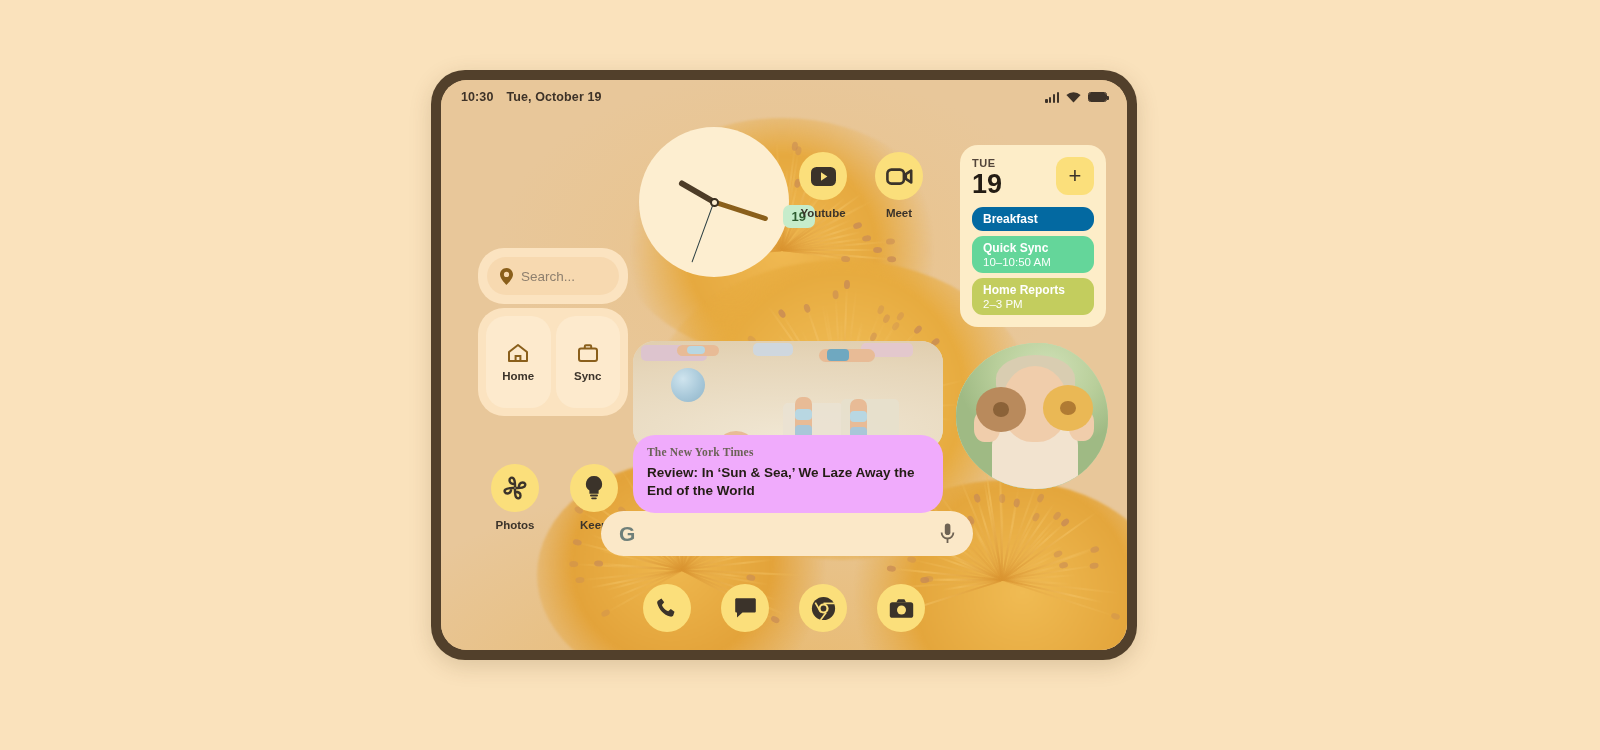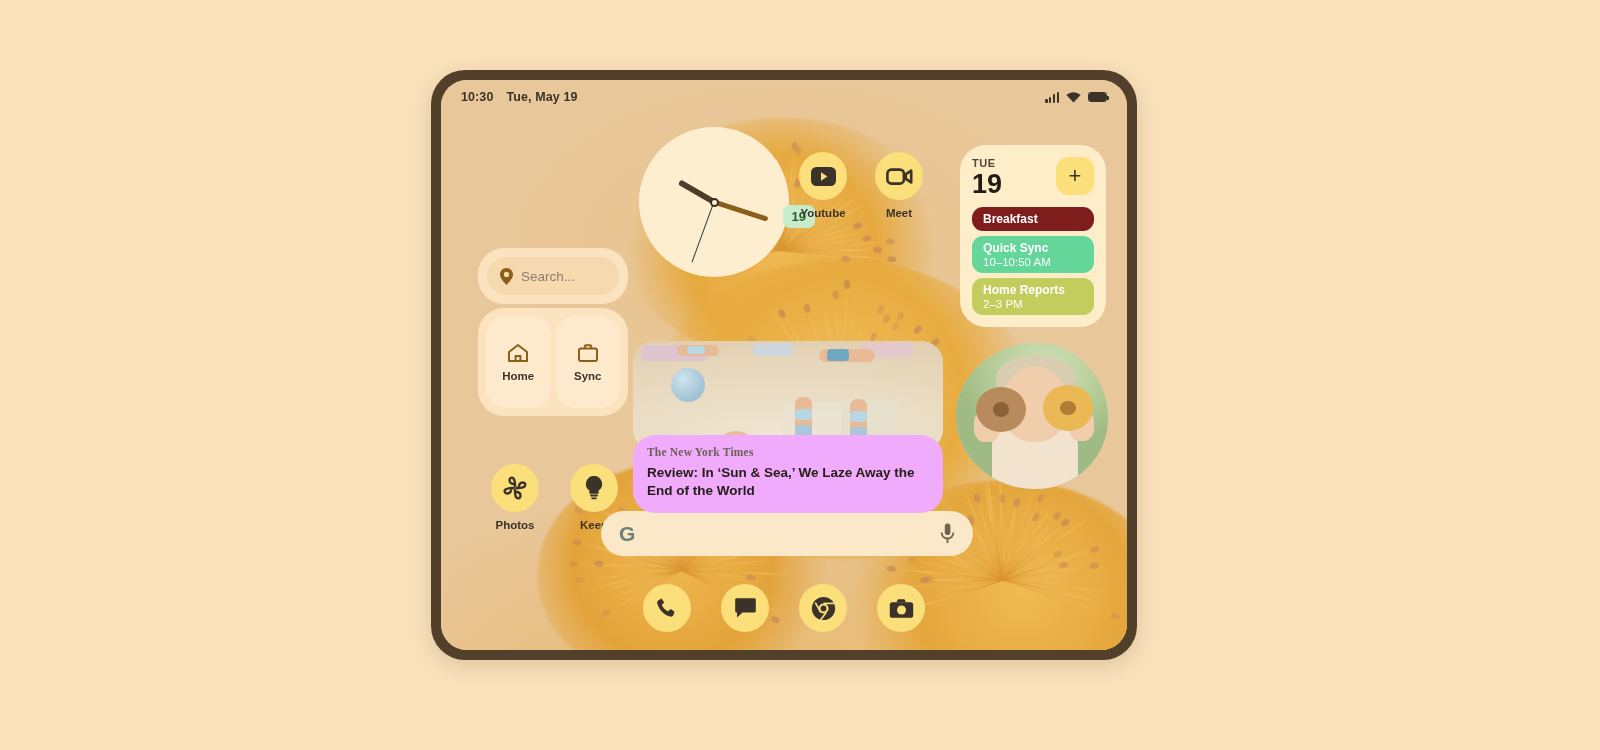--- a/index.html
+++ b/index.html
@@ -137,21 +137,21 @@
   }
   .maps-search .ph { color: #8d7f6e; font-size: 13.5px; }
   .maps-tiles { margin-top: 4px; background: #fbe3c0; border-radius: 26px; padding: 8px; display: flex; gap: 5px; }
   .maps-tile {
     flex: 1; height: 92px; background: #fdeacd; border-radius: 20px;
     display: flex; flex-direction: column; align-items: center; justify-content: center; gap: 7px;
   }
   .maps-tile .label { font-size: 11.5px; font-weight: 700; color: #3b332a; }
 
   
-  #calendar-widget { right: 21px; top: 65px; width: 146px; background: #fdedc8; border-radius: 26px; padding: 12px; }
+  #calendar-widget { right: 21px; top: 65px; width: 146px; background: #fdedc8; border-radius: 18px; padding: 12px; }
   .cal-head { display: flex; align-items: flex-start; }
   .cal-dow { font-size: 11px; font-weight: 700; color: #53453a; letter-spacing: .6px; }
   .cal-day { font-size: 27px; font-weight: 700; color: #231c14; line-height: 1.05; margin-top: 1px; }
   .cal-add {
     margin-left: auto; width: 38px; height: 38px; border-radius: 12px;
     background: #fbdf7b; display: flex; align-items: center; justify-content: center;
     color: #3b332a; font-size: 22px; font-weight: 400; line-height: 1;
   }
   .cal-events { margin-top: 9px; display: flex; flex-direction: column; gap: 5px; }
   .cal-ev { border-radius: 11px; padding: 5px 11px; color: #fff; }
@@ -430,21 +430,21 @@
             <div class="spike" style="height: 74.7801px; left: 560px; top: 425.22px; transform: rotate(86.4076deg); opacity: 0.48;"></div>
             <div class="spike" style="height: 68.5527px; left: 560px; top: 431.447px; transform: rotate(93.717deg); opacity: 0.46;"></div>
             <div class="spike" style="height: 117.634px; left: 560px; top: 382.366px; transform: rotate(96.6313deg); opacity: 0.44;"></div>
             <div class="spike" style="height: 103.505px; left: 560px; top: 396.495px; transform: rotate(102.854deg); opacity: 0.84;"></div>
             <div class="spike tip" style="height: 118.76px; left: 560px; top: 381.24px; transform: rotate(107.867deg); opacity: 0.41;"></div>
           </div>
       </div>
 
       <div id="statusbar">
         <span class="time">10:30</span>
-        <span class="date">Tue, May 19</span>
+        <span class="date">Tue, October 19</span>
         <span class="right">
           <span class="bars">
               <i></i>
               <i></i>
               <i></i>
               <i></i>
             </span>
           <span>
             <svg width="15" height="11" viewBox="0 0 15 11">
                 <path d="M7.5 10.6 0.4 3.1A10.2 10.2 0 0 1 14.6 3.1Z" fill="#3d3228"></path>
@@ -519,21 +519,21 @@
 
       <div class="widget" id="calendar-widget">
         <div class="cal-head">
           <div>
             <div class="cal-dow">TUE</div>
             <div class="cal-day">19</div>
           </div>
           <div class="cal-add">+</div>
         </div>
         <div class="cal-events" id="cal-events">
-            <div class="cal-ev" style="background: #7f1d1d;">
+            <div class="cal-ev" style="background: #0369a1;">
               <div class="t">Breakfast</div>
             </div>
             <div class="cal-ev" style="background: rgb(100, 214, 154);">
               <div class="t">Quick Sync</div>
               <div class="s">10–10:50 AM</div>
             </div>
             <div class="cal-ev" style="background: rgb(195, 205, 94);">
               <div class="t">Home Reports</div>
               <div class="s">2–3 PM</div>
             </div>

